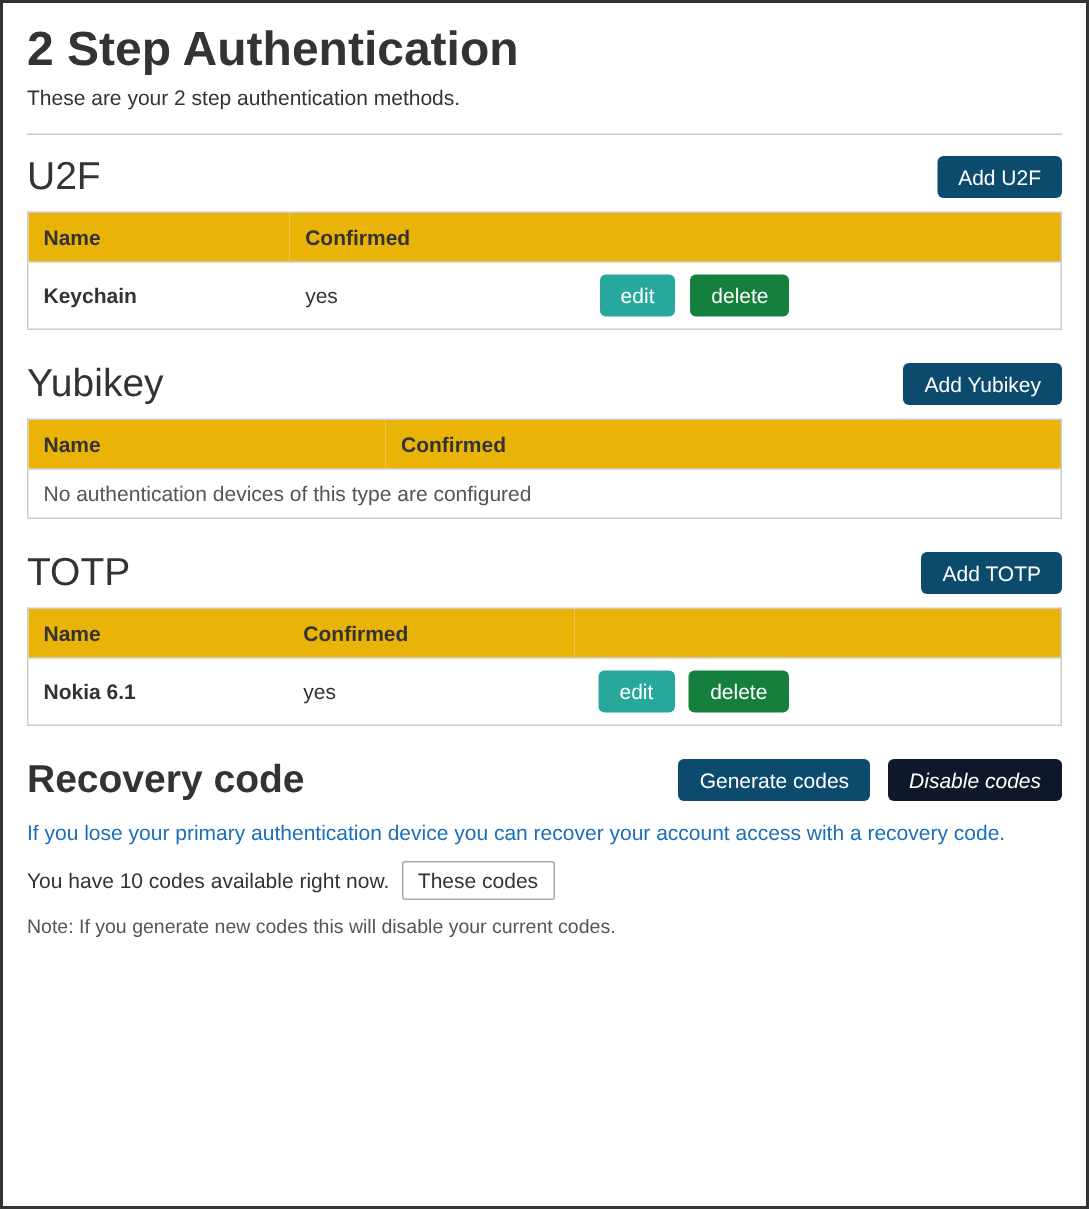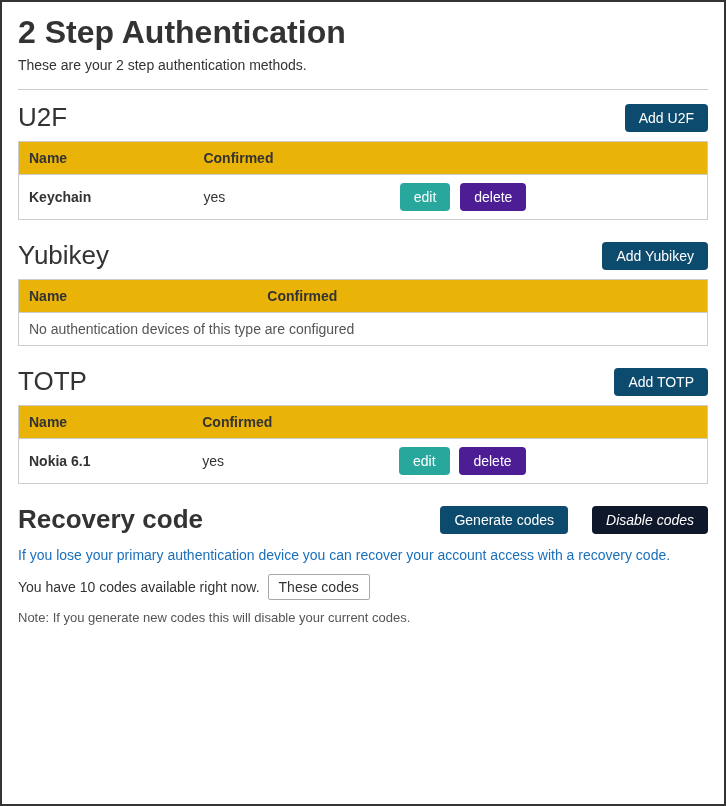--- a/index.html
+++ b/index.html
@@ -51,21 +51,21 @@
       color: #fff;
       font-weight: normal;
     }
     .btn-blue {
       background-color: #0c4a6e;
     }
     .btn-teal {
       background-color: #28a89d;
     }
     .btn-red {
-      background-color: #4c1d95;
+      background-color: #15803d;
     }
     .btn-outline {
       background-color: #fff;
       color: #333;
       border: 1px solid #aaa;
       padding: 4px 10px;
       cursor: pointer;
       font-size: 14px;
       border-radius: 2px;
     }
@@ -114,21 +114,21 @@
       align-items: center;
       justify-content: space-between;
       margin-bottom: 10px;
     }
     .recovery-title {
       font-size: 26px;
       font-weight: bold;
     }
     .recovery-btns {
       display: flex;
-      gap: 24px;
+      gap: 12px;
     }
     .recovery-info {
       color: #1a6fbb;
       font-size: 14px;
       margin-bottom: 8px;
       line-height: 1.5;
     }
     .recovery-codes-line {
       font-size: 14px;
       margin-bottom: 10px;

